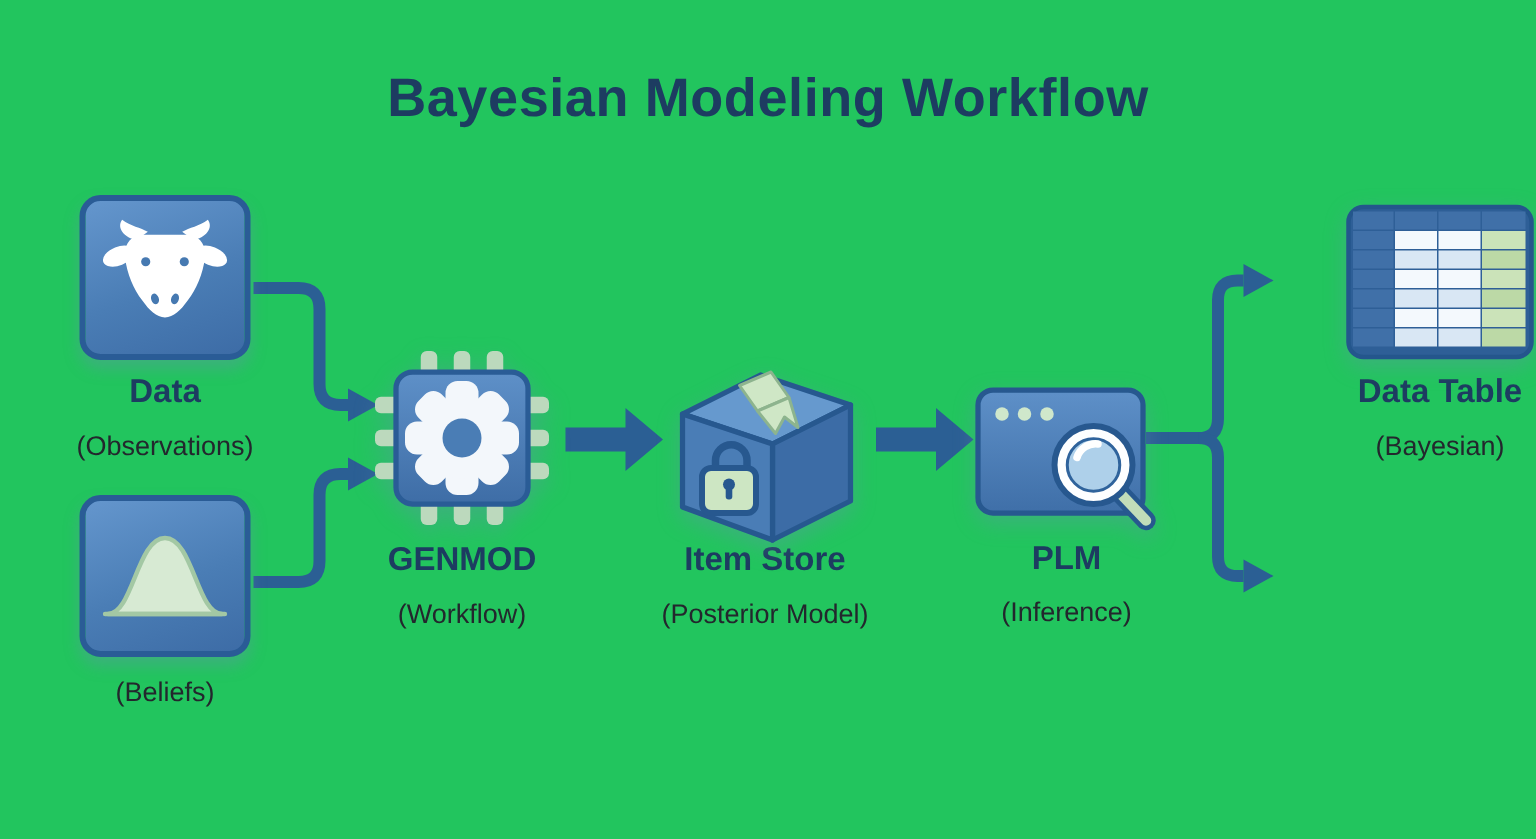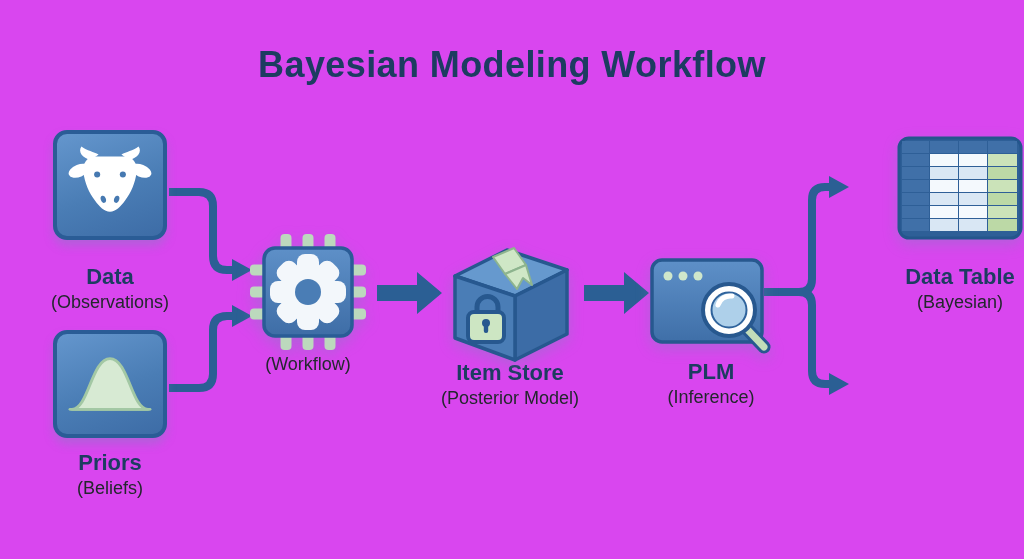--- a/index.html
+++ b/index.html
@@ -1,43 +1,43 @@
 <!DOCTYPE html>
 <html><head>
 <meta charset="utf-8">
 <style>
   html,body{margin:0;padding:0;background:#ffffff;}
   .canvas{
-    position:relative;width:1024px;height:559px;background:#d946ef;
+    position:relative;width:1024px;height:559px;background:#22c55e;
     font-family:"Liberation Sans",sans-serif;overflow:hidden;
   }
   .title{
     position:absolute;top:44px;left:0;width:100%;text-align:center;
     font-size:36px;font-weight:bold;color:#1d3c61;letter-spacing:.4px;
   }
   .node{position:absolute;text-align:center;}
   .icon-frame{
     background:linear-gradient(160deg,#6496cd 0%,#4a7db5 55%,#3d6ca6 100%);
     border:4px solid #2a5c96;border-radius:14px;
     box-shadow:0 6px 10px rgba(110,140,180,.35);
     display:flex;align-items:center;justify-content:center;margin:0 auto;
   }
   .label{font-size:22px;font-weight:bold;color:#1d3c61;line-height:1.18;}
-  .sublabel{font-size:18px;color:#23272d;line-height:1.25;margin-top:1px;}
+  .sublabel{font-size:18px;color:#23272d;line-height:1.25;margin-top:12px;}
   svg.icon{display:block;margin:0 auto;filter:drop-shadow(0 5px 7px rgba(110,140,180,.35));}
   .n-data{left:20px;top:130px;width:180px;}
   .n-priors{left:20px;top:330px;width:180px;}
   .n-genmod{left:217px;top:232px;width:182px;}
   .n-item{left:412px;top:232px;width:196px;}
   .n-plm{left:626px;top:248px;width:170px;}
   .n-table{left:866px;top:136px;width:188px;}
   .n-boxplot{left:800px;top:322px;width:224px;}
   .f-data{width:106px;height:102px;}
   .f-priors{width:106px;height:100px;}
-  .mt6{margin-top:24px;} .mt12{margin-top:12px;} .mtn6{margin-top:-6px;}
+  .mt6{margin-top:8px;} .mt12{margin-top:12px;} .mtn6{margin-top:-6px;}
   .mt5{margin-top:5px;} .mt7{margin-top:7px;}
   .connectors{position:absolute;left:0;top:0;pointer-events:none;}
 </style>
 </head>
 <body>
 
 <div class="canvas">
 
   <div class="title">Bayesian Modeling Workflow</div>
 
@@ -80,21 +80,20 @@
     <div class="sublabel">(Observations)</div>
   </div>
 
   <div class="node n-priors">
     <div class="icon-frame f-priors">
       <svg width="92" height="78" viewBox="0 0 92 80">
         <path d="M 7 66 C 24 66 27 14 46 14 C 65 14 68 66 85 66 Z" fill="#d7ead3" stroke="#a3c8a4" stroke-width="3" stroke-linejoin="round"></path>
         <line x1="5" y1="66" x2="87" y2="66" stroke="#a3c8a4" stroke-width="3" stroke-linecap="round"></line>
       </svg>
     </div>
-    <div class="label mt12">Priors</div>
     <div class="sublabel">(Beliefs)</div>
   </div>
 
   <div class="node n-genmod">
     <svg class="icon" width="120" height="120" viewBox="0 0 120 120">
       <defs>
         <linearGradient id="gchip" x1="0" y1="0" x2="0" y2="1">
           <stop offset="0" stop-color="#5e90c8"></stop>
             <stop offset="1" stop-color="#3e6da6"></stop>
         </linearGradient>
@@ -116,20 +115,21 @@
       <rect x="16" y="16" width="88" height="88" rx="11" fill="url(#gchip)" stroke="#2a5c96" stroke-width="3.5"></rect>
       <g fill="#f3f7fb">
         <rect x="22" y="49" width="76" height="22" rx="8"></rect>
         <rect x="22" y="49" width="76" height="22" rx="8" transform="rotate(45 60 60)"></rect>
         <rect x="22" y="49" width="76" height="22" rx="8" transform="rotate(90 60 60)"></rect>
         <rect x="22" y="49" width="76" height="22" rx="8" transform="rotate(135 60 60)"></rect>
         <circle cx="60" cy="60" r="27"></circle>
       </g>
       <circle cx="60" cy="60" r="13" fill="#4a7db5"></circle>
     </svg>
+    <div class="label mt6">GENMOD</div>
     <div class="sublabel">(Workflow)</div>
   </div>
 
   <div class="node n-item">
     <svg class="icon" width="150" height="134" viewBox="0 0 150 134">
       <g stroke="#27588f" stroke-width="3.5" stroke-linejoin="round">
         <polygon points="20,44 72,18 132,38 80,64" fill="#6699ce"></polygon>
         <polygon points="80,64 132,38 132,102 80,128" fill="#3c6ca6"></polygon>
         <polygon points="20,44 80,64 80,128 20,106" fill="#4a7db6"></polygon>
       </g>

